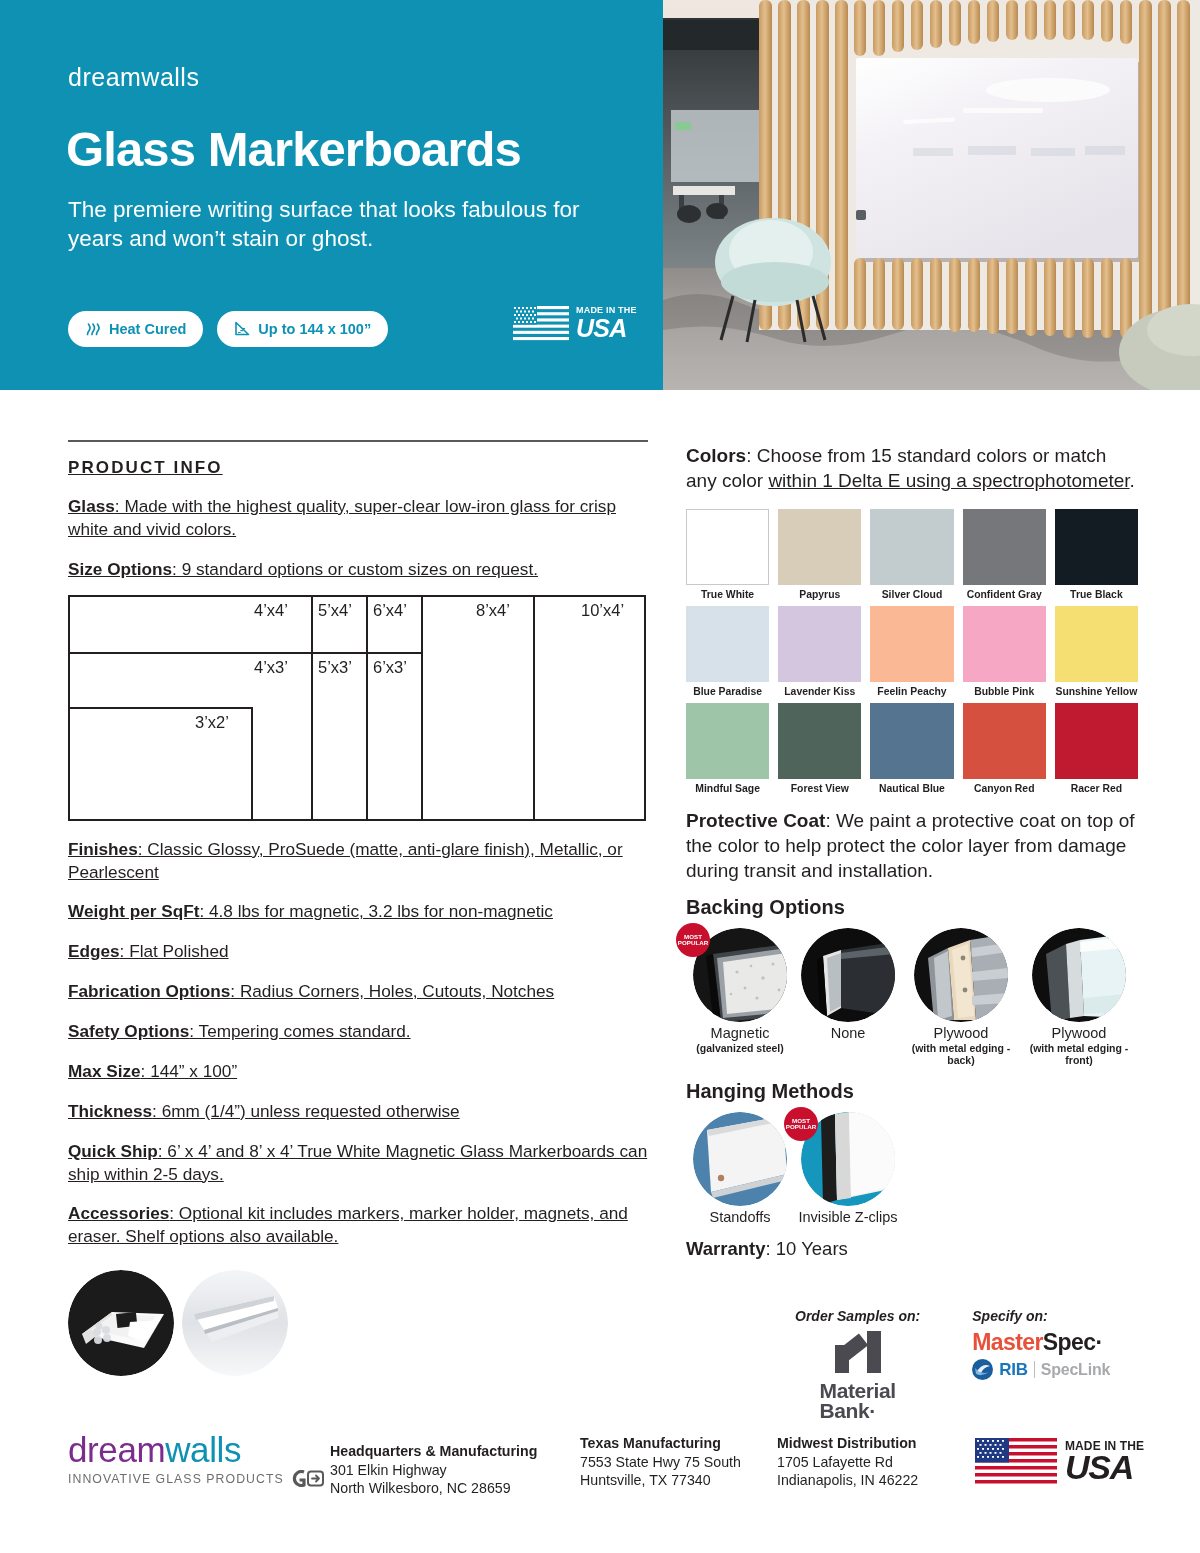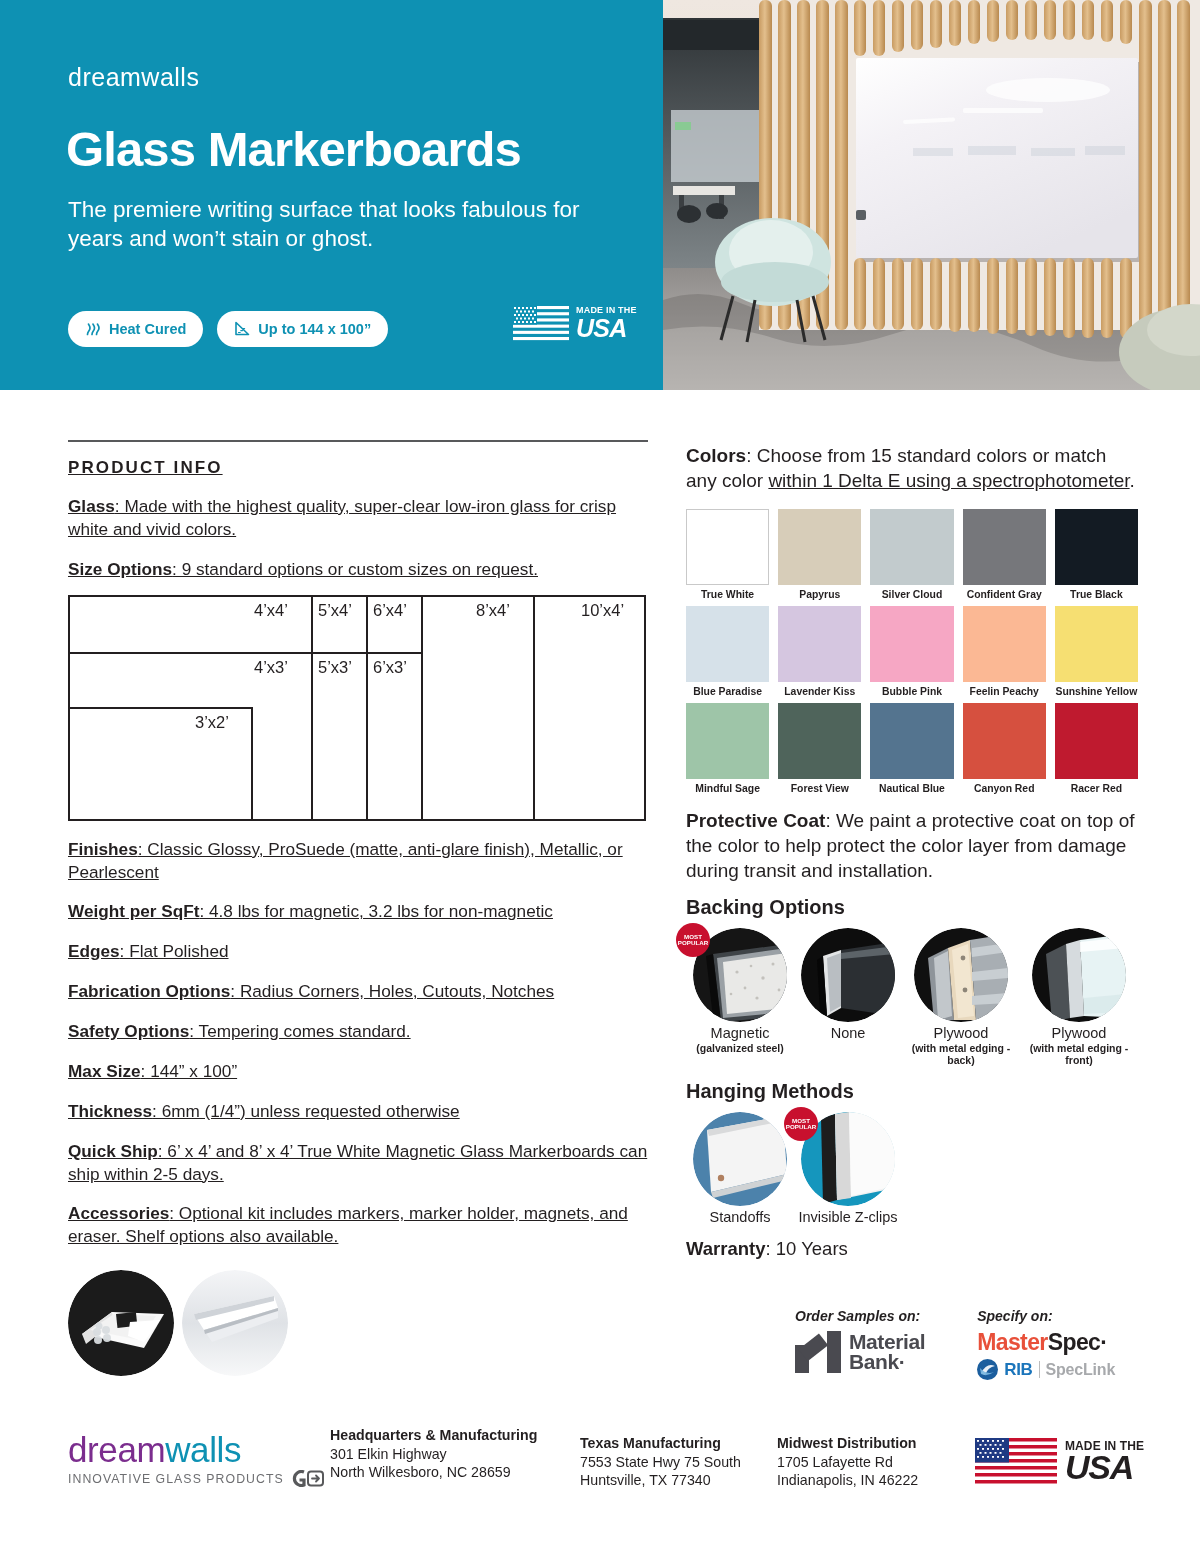--- a/index.html
+++ b/index.html
@@ -111,21 +111,21 @@
     font-size: 6.2px; font-weight: 800; line-height: 1.08; z-index: 5; text-align: center;
   }
 
   .warranty { font-size: 18.5px; margin-top: 12px; color: #231f20; }
   .warranty b { font-weight: 700; }
 
   
   .partners { position: absolute; left: 795px; top: 1308px; display: flex; gap: 52px; }
   .partner-col { }
   .partner-tag { font-size: 14px; font-style: italic; font-weight: 700; color: #231f20; margin-bottom: 7px; }
-  .mb-logo { display: flex; align-items: center; gap: 8px; }
+  .mb-logo { display: flex; align-items: center; gap: 8px; flex-direction: column; }
   .mb-text { font-size: 21px; font-weight: 800; color: #4a4a50; line-height: 0.97; letter-spacing: -0.4px; }
   .ms-text { font-size: 23px; font-weight: 800; letter-spacing: -0.6px; line-height: 1; }
   .ms-master { color: #e8503a; }
   .ms-spec { color: #231f20; }
   .rib-row { display: flex; align-items: center; gap: 6px; margin-top: 5px; }
   .rib-text { font-size: 17px; font-weight: 800; color: #1b75bb; letter-spacing: -0.3px; }
   .rib-div { width: 1px; height: 17px; background: #bcbcbc; }
   .speclink-text { font-size: 16px; font-weight: 700; color: #a7a9ac; letter-spacing: -0.2px; }
 
   
@@ -134,21 +134,21 @@
   .dw-foot-main { font-size: 35px; font-weight: 400; letter-spacing: -0.4px; line-height: 1; }
   .dw-dream { color: #7b2d8e; }
   .dw-walls { color: #0e91b3; }
   .dw-foot-sub {
     display: flex; align-items: center; gap: 6px; margin-top: 3px;
   }
   .dw-tag { font-size: 12.3px; letter-spacing: 1.05px; color: #6d6e71; }
 
   .addr { position: absolute; font-size: 14.2px; line-height: 1.32; color: #231f20; }
   .addr b { font-weight: 700; }
-  .addr-1 { left: 330px; top: 2px; }
+  .addr-1 { left: 330px; top: 18px; }
   .addr-2 { left: 580px; top: 10px; }
   .addr-3 { left: 777px; top: 10px; }
 
   .usa-foot { position: absolute; left: 975px; top: 14px; display: flex; align-items: center; gap: 8px; }
   .usa-flag-c { width: 82px; height: 46px; display: block; }
   .usa-made-b { font-size: 12px; font-weight: 800; color: #231f20; letter-spacing: 0.1px; }
   .usa-usa-b { font-size: 34px; font-weight: 800; color: #231f20; letter-spacing: -1.2px; font-style: italic; line-height: 0.88; }
 </style>
 </head>
 <body>
@@ -486,26 +486,26 @@
 
       <div class="swatch-cell">
         <span class="swatch" style="background:#d6e1e9"></span>
         <div class="swatch-name">Blue Paradise</div>
       </div>
       <div class="swatch-cell">
         <span class="swatch" style="background:#d5c6e0"></span>
         <div class="swatch-name">Lavender Kiss</div>
       </div>
       <div class="swatch-cell">
+        <span class="swatch" style="background:#fbb894"></span>
+        <div class="swatch-name">Feelin Peachy</div>
+      </div>
+      <div class="swatch-cell">
         <span class="swatch" style="background:#f6a7c4"></span>
         <div class="swatch-name">Bubble Pink</div>
-      </div>
-      <div class="swatch-cell">
-        <span class="swatch" style="background:#fbb894"></span>
-        <div class="swatch-name">Feelin Peachy</div>
       </div>
       <div class="swatch-cell">
         <span class="swatch" style="background:#f6df72"></span>
         <div class="swatch-name">Sunshine Yellow</div>
       </div>
 
       <div class="swatch-cell">
         <span class="swatch" style="background:#9ec5a8"></span>
         <div class="swatch-name">Mindful Sage</div>
       </div>

